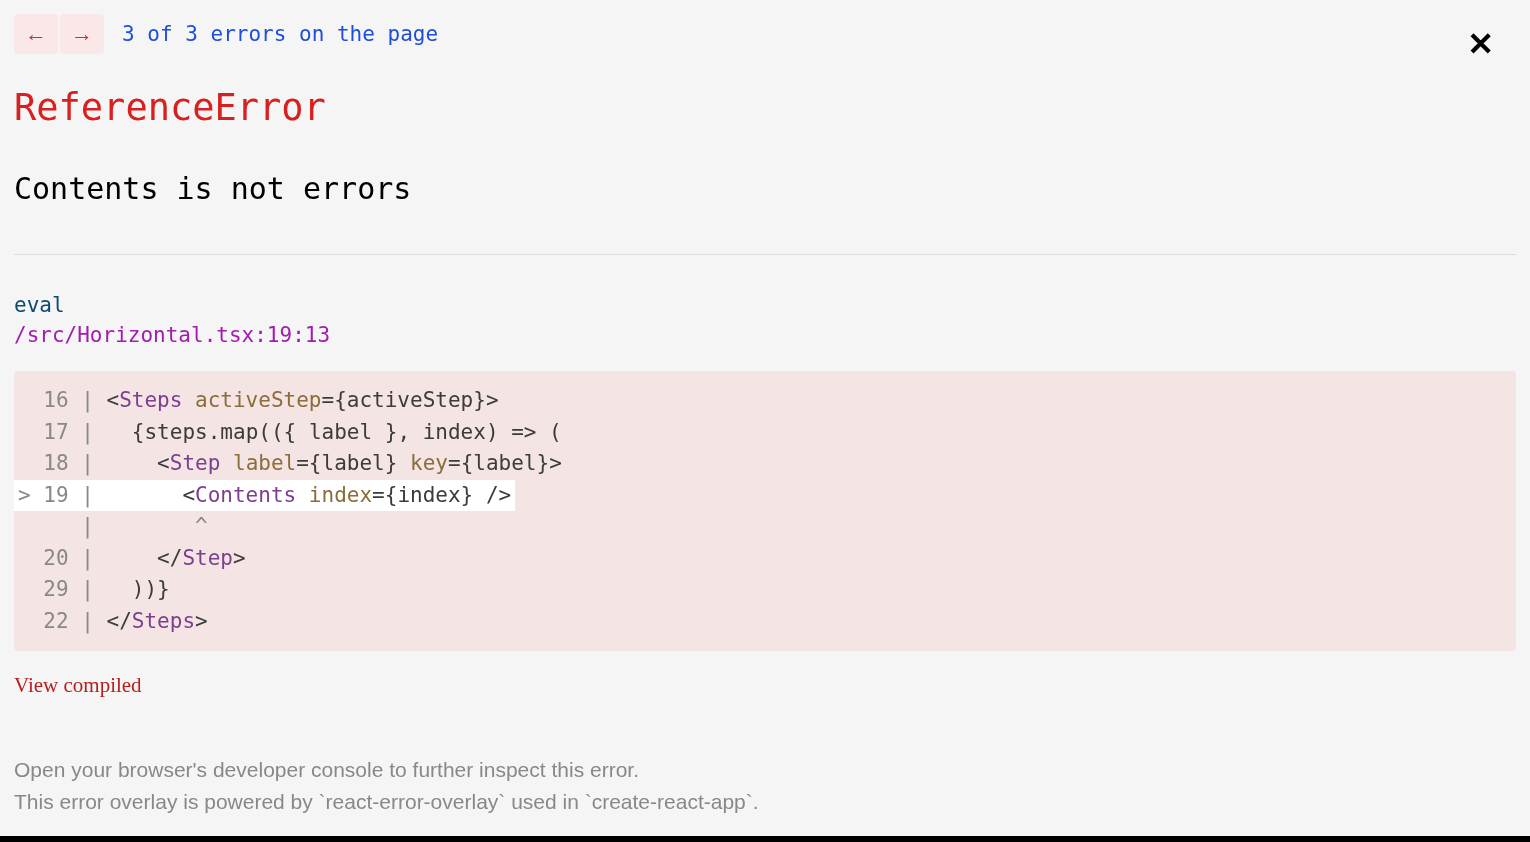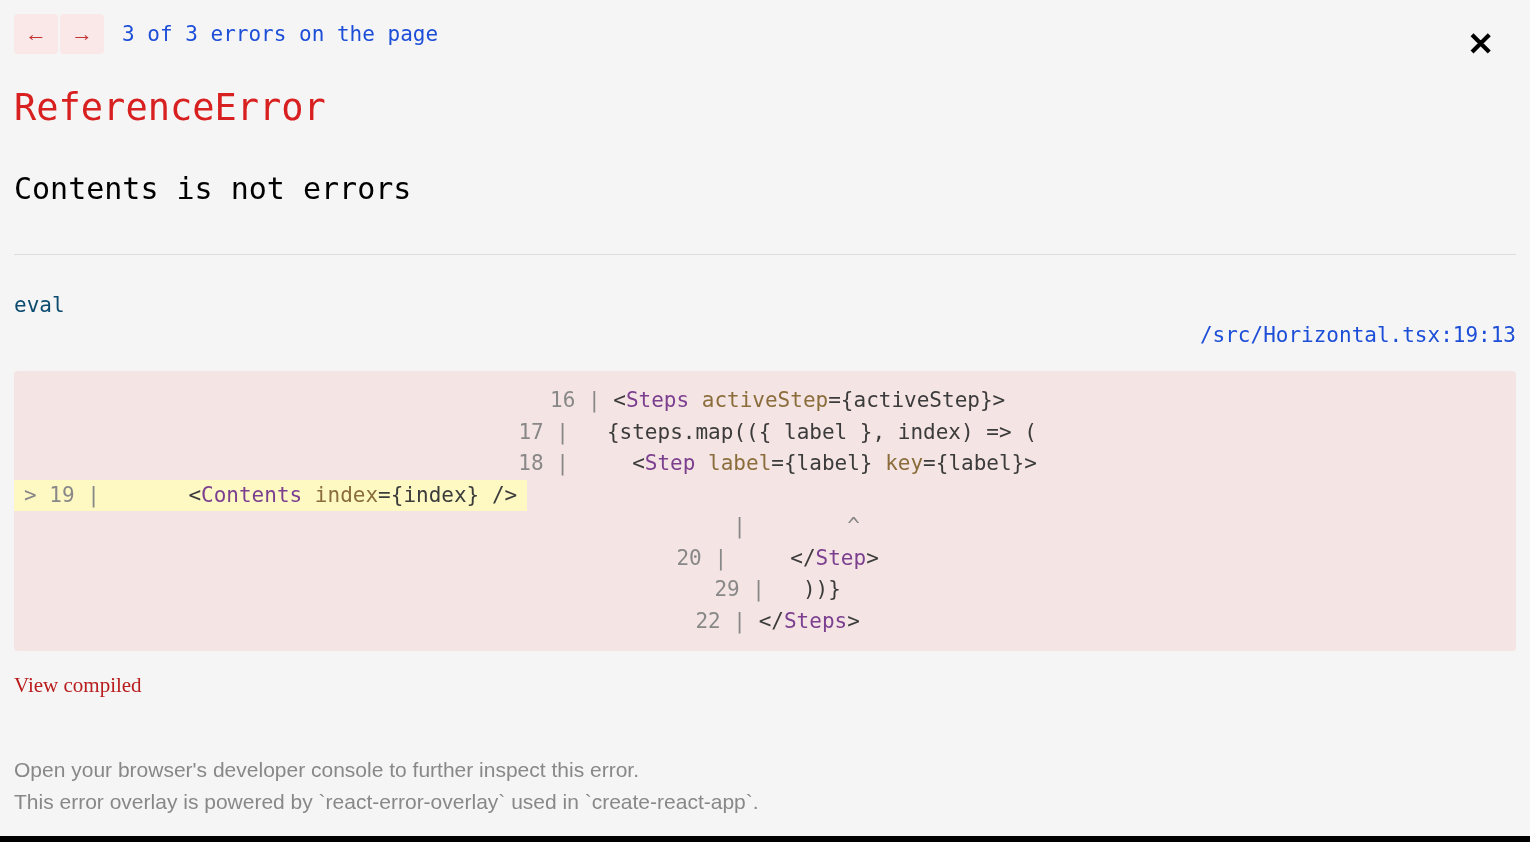--- a/index.html
+++ b/index.html
@@ -75,40 +75,38 @@
     }
     .frame-name {
       font-family: ui-monospace, SFMono-Regular, Menlo, Monaco, Consolas, monospace;
       font-size: 21px;
       color: #0c4a6e;
       margin-top: 38px;
     }
     .frame-location {
       font-family: ui-monospace, SFMono-Regular, Menlo, Monaco, Consolas, monospace;
       font-size: 21px;
-      color: #1d4ed8;
+      color: #a21caf;
       margin-top: 6px;
-      text-align: right;
     }
     .code-block {
       background: #f5e4e4;
       border-radius: 4px;
       margin-top: 24px;
       padding: 14px 0;
       font-family: ui-monospace, SFMono-Regular, Menlo, Monaco, Consolas, monospace;
       font-size: 21px;
       line-height: 1.5;
     }
     .code-line {
       white-space: pre;
-      padding: 0 10px;
-      text-align: center;
+      padding: 0 4px;
     }
     .code-line.highlighted {
-      background: #fef9c3;
+      background: #ffffff;
       display: inline-block;
     }
     .gutter {
       color: #888;
     }
     .tag-bracket { color: #3b3b3b; }
     .tag-name { color: #7b3f8f; }
     .attr-name { color: #8a6d3b; }
     .attr-eq { color: #3b3b3b; }
     .brace { color: #3b3b3b; }

